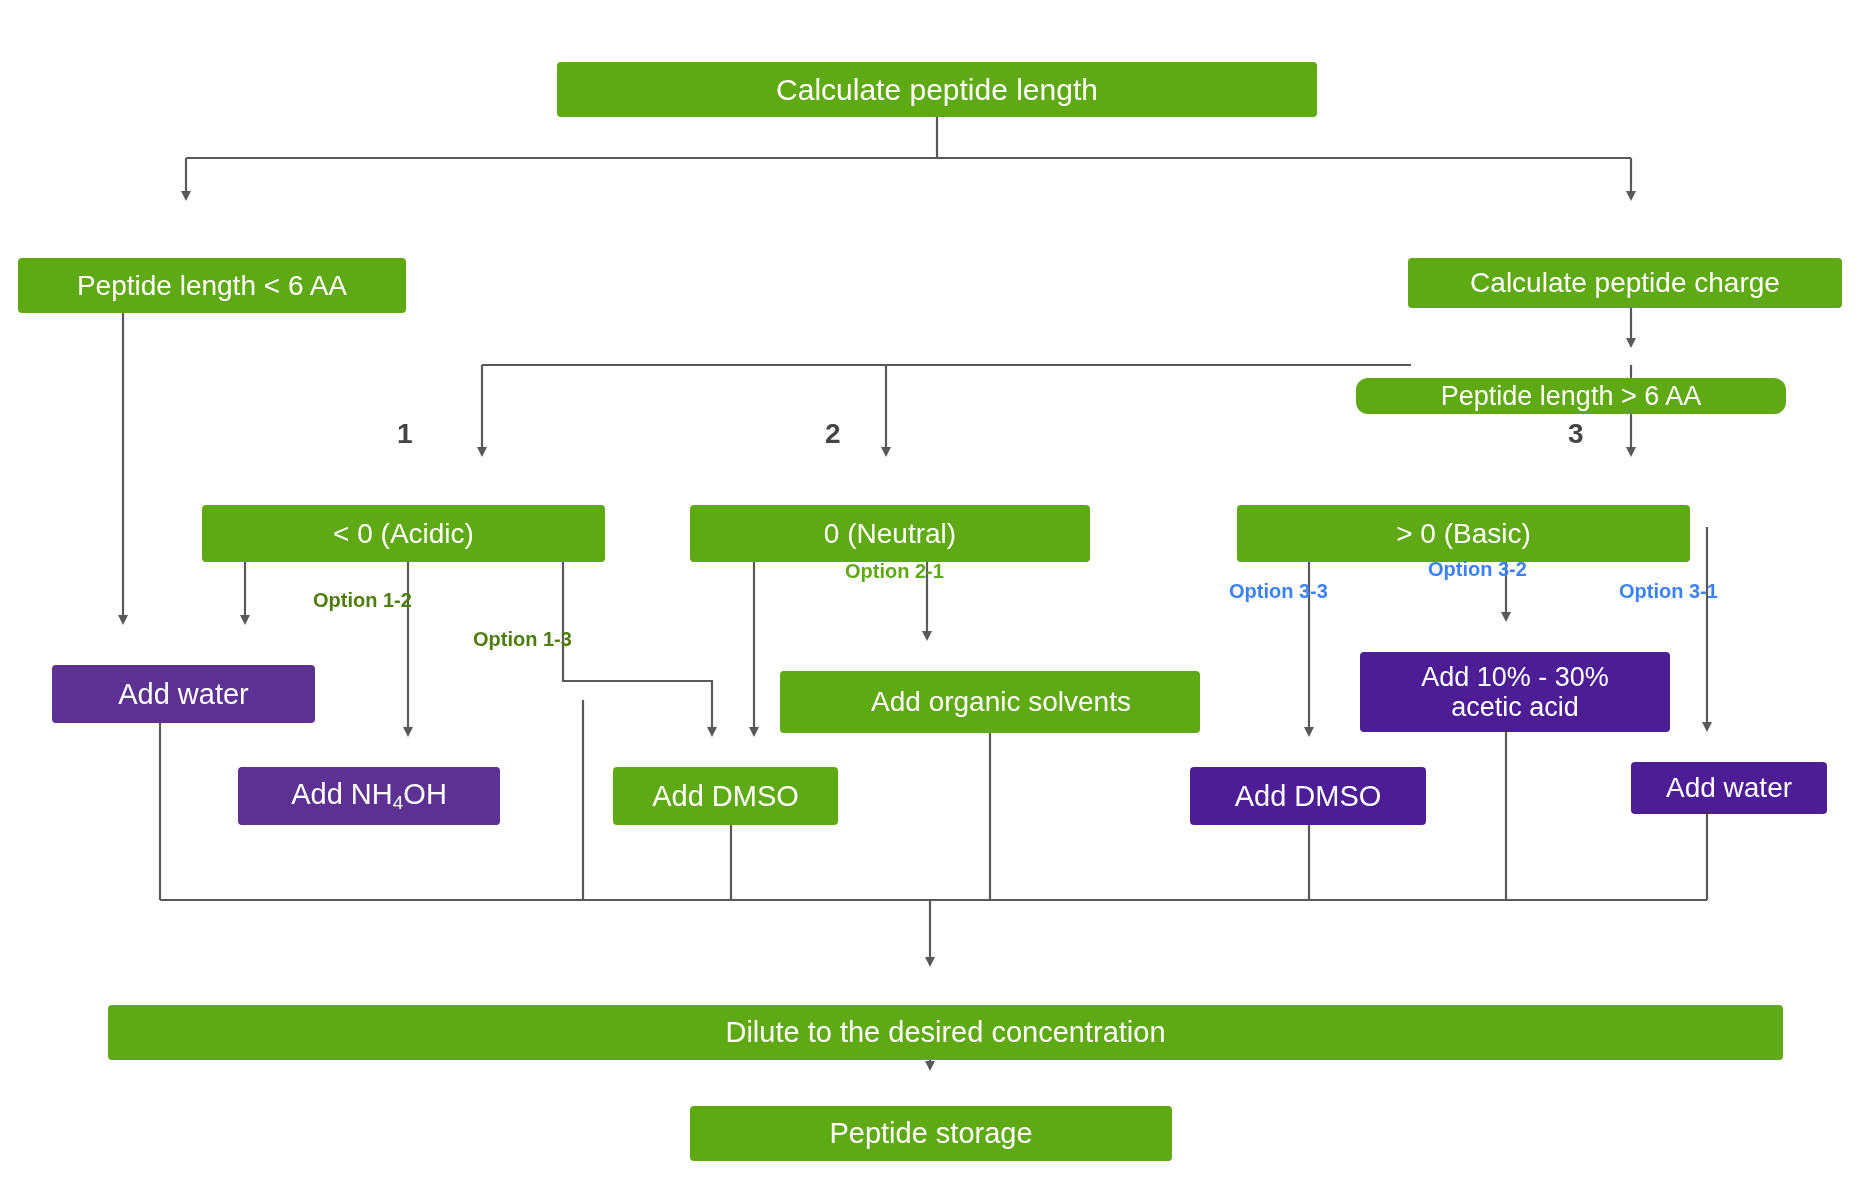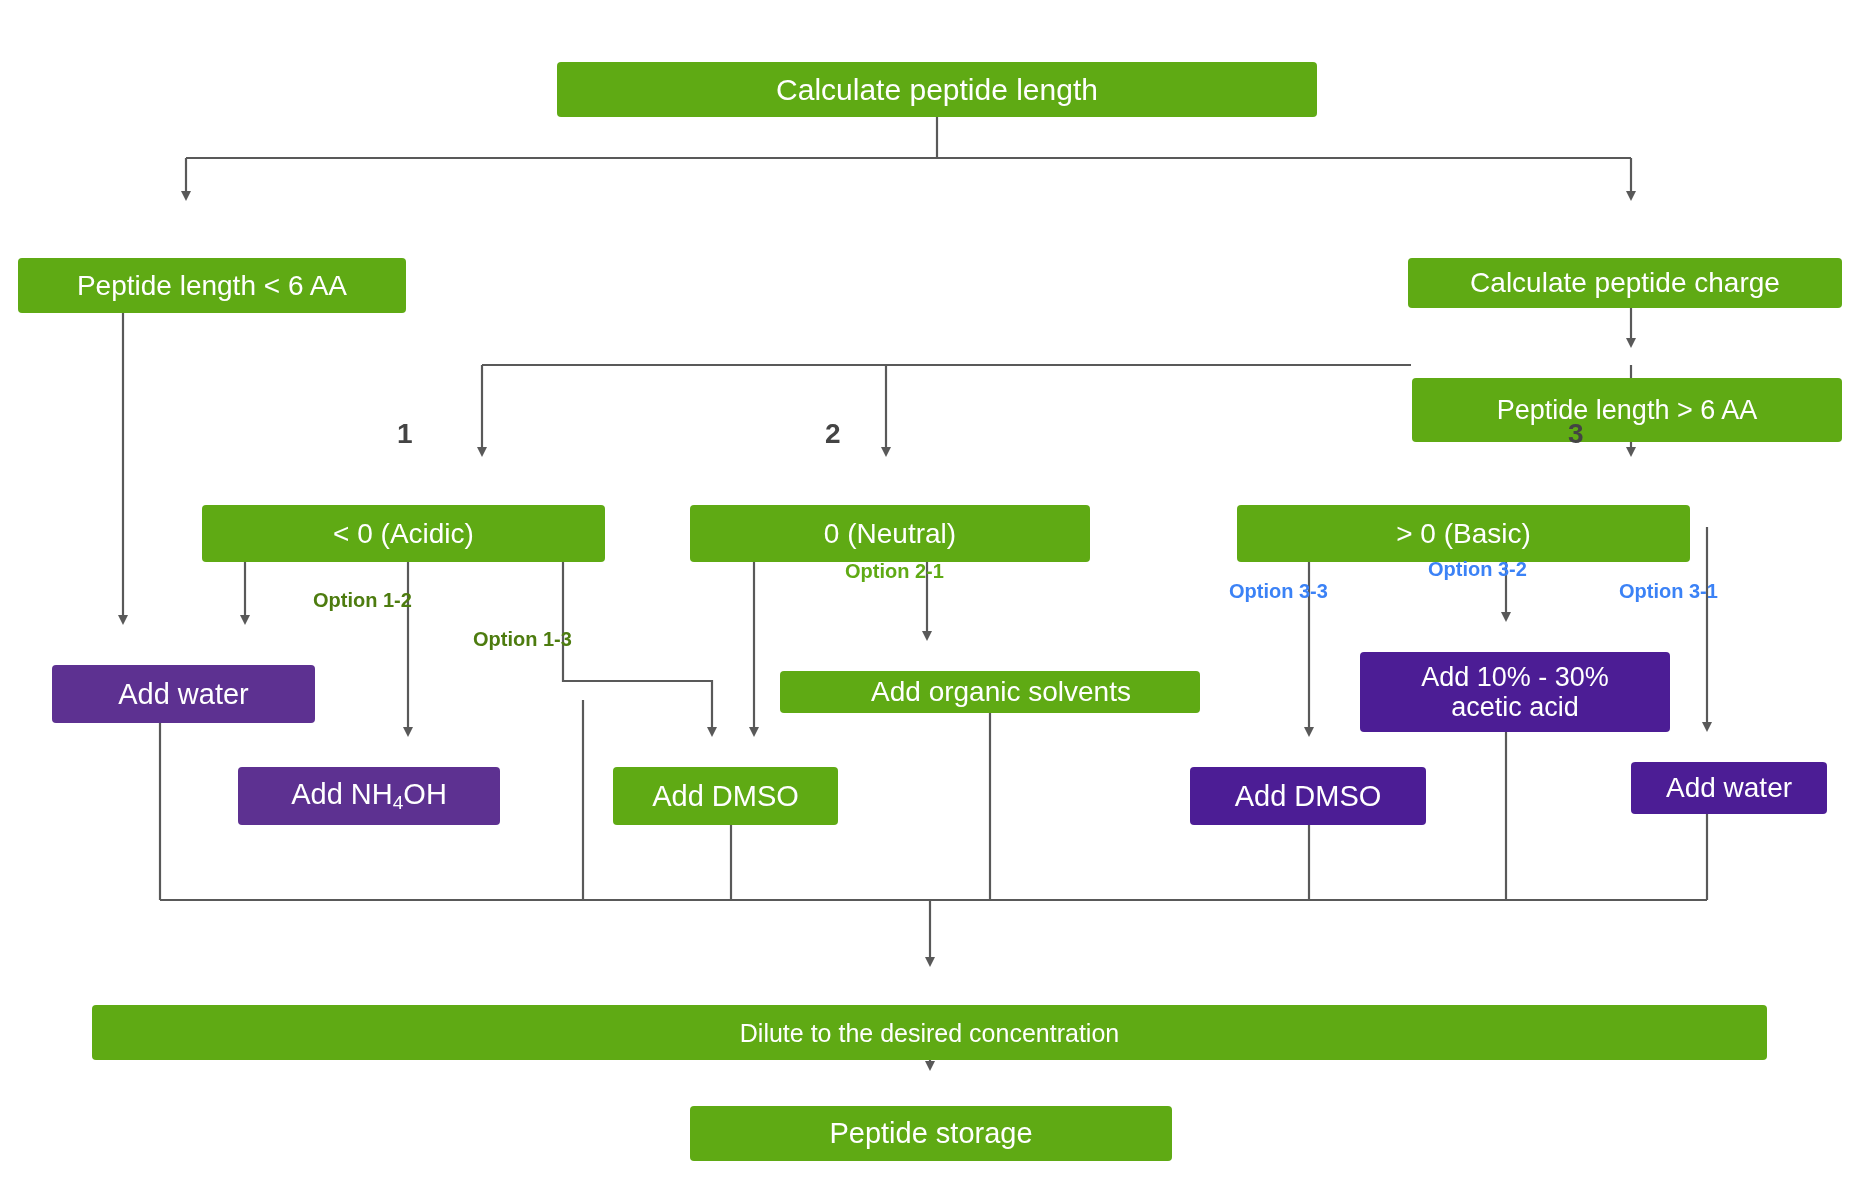--- a/index.html
+++ b/index.html
@@ -83,21 +83,21 @@
   </div>
 
   <div class="node green" style="left:18px;top:223px;width:388px;height:55px;font-size:28px;">
     <span>Peptide length &lt; 6 AA</span>
   </div>
 
   <div class="node green" style="left:1408px;top:223px;width:434px;height:50px;font-size:28px;">
     <span>Calculate peptide charge</span>
   </div>
 
-  <div class="node green" style="left:1412px;top:343px;width:430px;height:64px;font-size:27px;">
+  <div class="node green" style="left:1356px;top:343px;width:430px;height:36px;font-size:27px;border-radius:12px;">
     <span>Peptide length &gt; 6 AA</span>
   </div>
 
   <div class="numlabel" style="left:397px;top:418px;">1</div>
   <div class="numlabel" style="left:825px;top:418px;">2</div>
   <div class="numlabel" style="left:1568px;top:418px;">3</div>
 
   <div class="node green" style="left:202px;top:470px;width:403px;height:57px;font-size:28px;">
     <span>&lt; 0 (Acidic)</span>
   </div>
@@ -120,41 +120,41 @@
   <div class="node purple" style="left:52px;top:630px;width:263px;height:58px;font-size:29px;">
     <span>Add water</span>
   </div>
 
   <div class="node orange" style="left:1360px;top:617px;width:310px;height:80px;font-size:27px;
               flex-direction:column;">
     <span>Add 10% - 30%</span>
     <span>acetic acid</span>
   </div>
 
-  <div class="node green" style="left:780px;top:636px;width:420px;height:42px;font-size:28px;padding-left:22px;">
+  <div class="node green" style="left:780px;top:636px;width:420px;height:62px;font-size:28px;padding-left:22px;">
     <span>Add organic solvents</span>
   </div>
 
   <div class="node purple" style="left:238px;top:732px;width:262px;height:58px;font-size:29px;">
     <span><span>Add NH</span><sub>4</sub><span>OH</span></span>
   </div>
 
   <div class="node green" style="left:613px;top:732px;width:225px;height:58px;font-size:29px;">
     <span>Add DMSO</span>
   </div>
 
   <div class="node orange" style="left:1190px;top:732px;width:236px;height:58px;font-size:29px;">
     <span>Add DMSO</span>
   </div>
 
   <div class="node orange" style="left:1631px;top:727px;width:196px;height:52px;font-size:28px;">
     <span>Add water</span>
   </div>
 
-  <div class="node green" style="left:92px;top:970px;width:1675px;height:55px;font-size:25px;">
+  <div class="node green" style="left:108px;top:970px;width:1675px;height:55px;font-size:29px;">
     <span>Dilute to the desired concentration</span>
   </div>
 
   <div class="node green" style="left:690px;top:1071px;width:482px;height:55px;font-size:29px;">
     <span>Peptide storage</span>
   </div>
 
 </div>
 
 </body></html>

